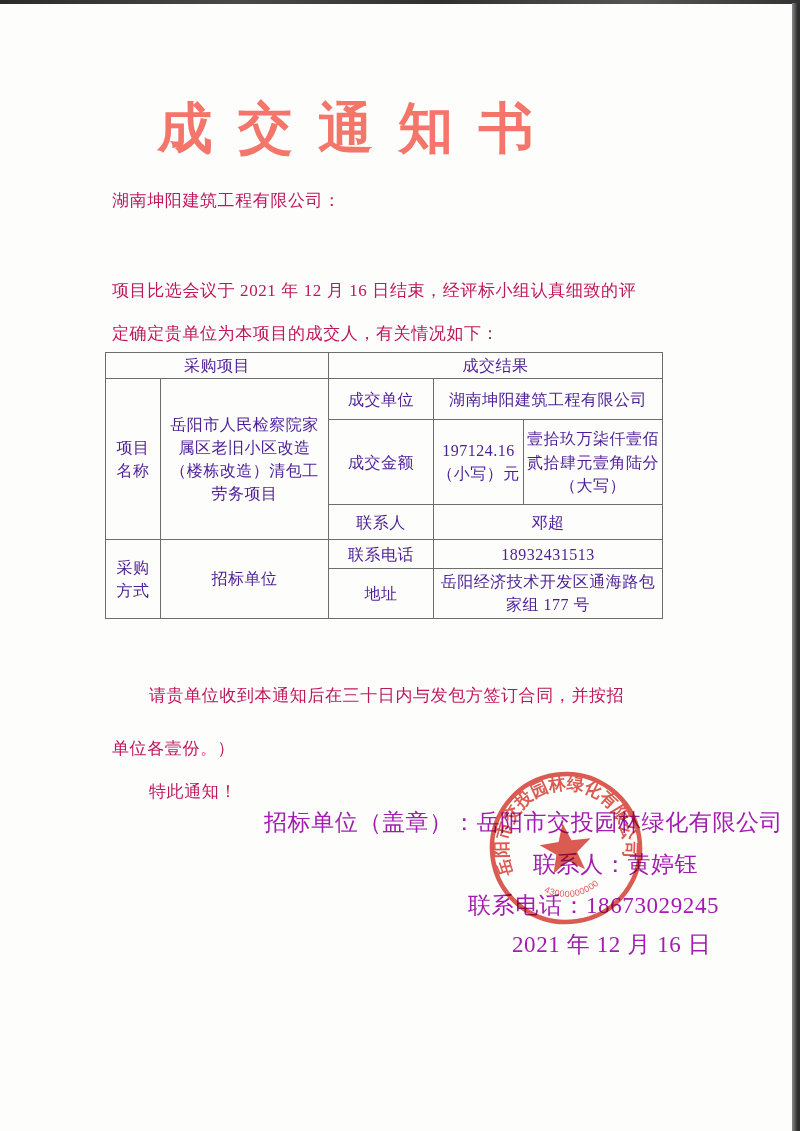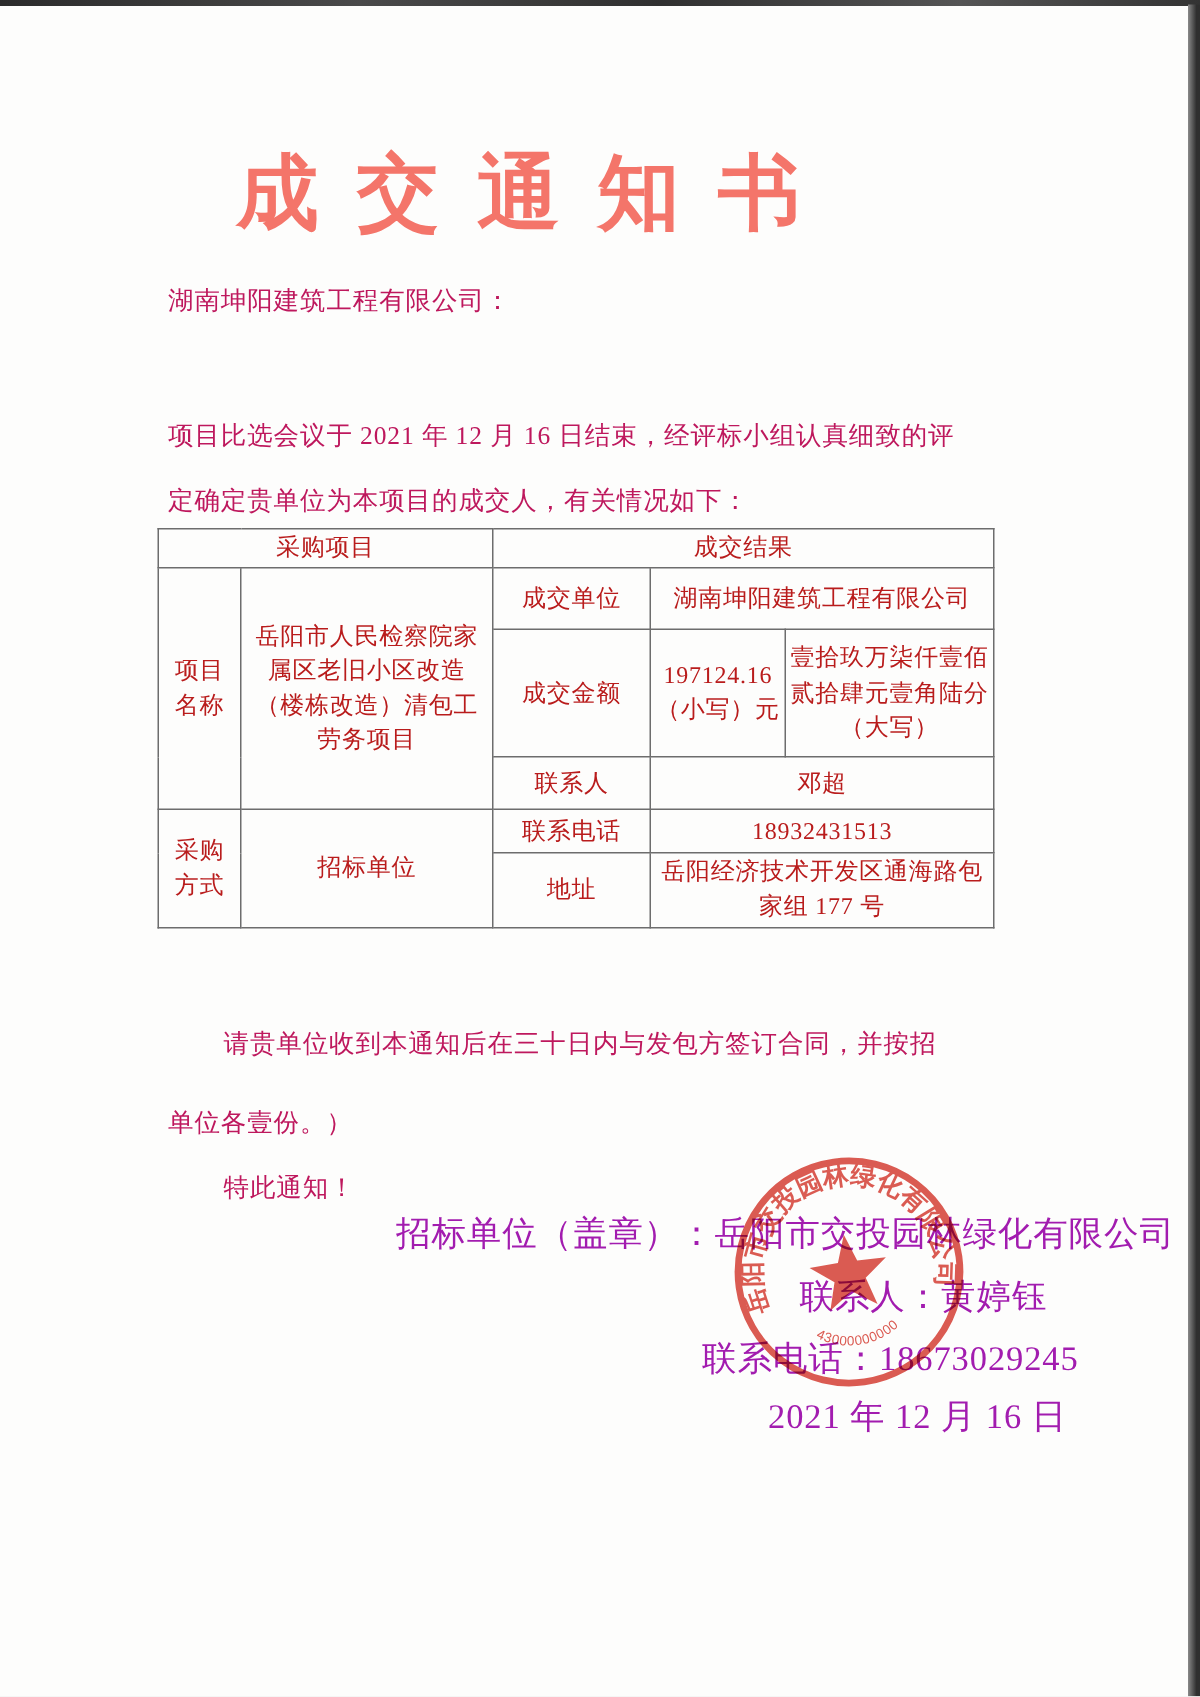--- a/index.html
+++ b/index.html
@@ -31,21 +31,21 @@
   }
   
   .tline{
     position:absolute;white-space:nowrap;
     font-size:17px;line-height:24px;letter-spacing:0.6px;color:#be185d;
   }
   
   table.deal{
     position:absolute;left:105px;top:352px;
     border-collapse:collapse;table-layout:fixed;width:557px;
-    font-size:16px;color:#b91c1c;
+    font-size:16px;color:#4c1d95;
   }
   table.deal td{
     border:1px solid #6d6d6d;
     text-align:center;vertical-align:middle;
     padding:1px 3px;line-height:1.45;letter-spacing:0.5px;
   }
   tr.row-head{height:21px;}
   tr.row-unit{height:41px;}
   tr.row-amount{height:85px;}
   tr.row-contact{height:35px;}

